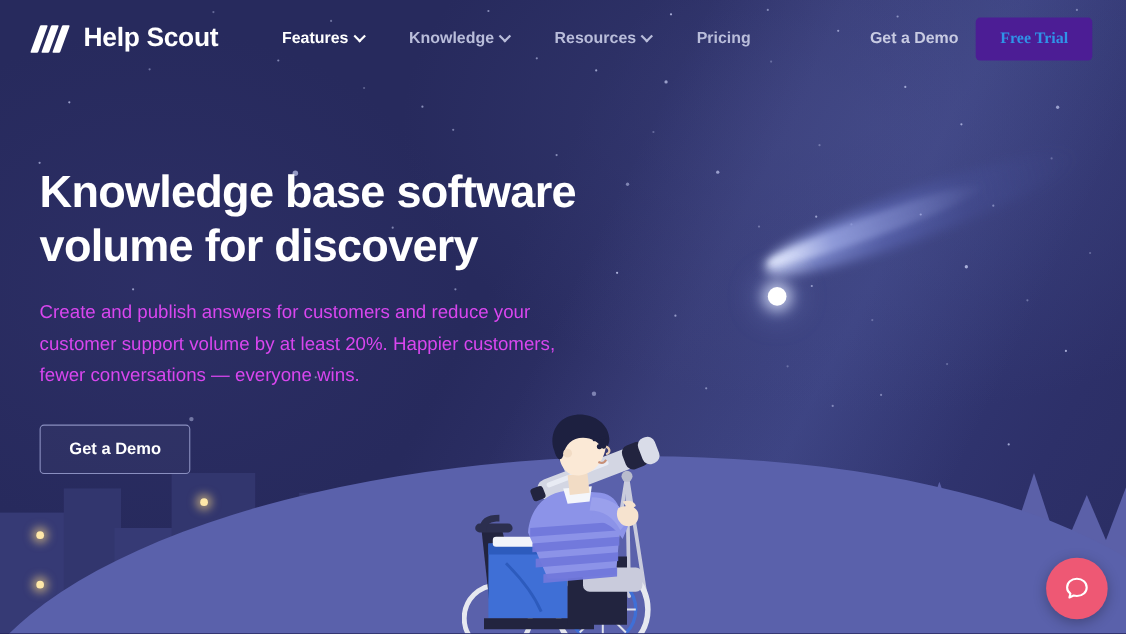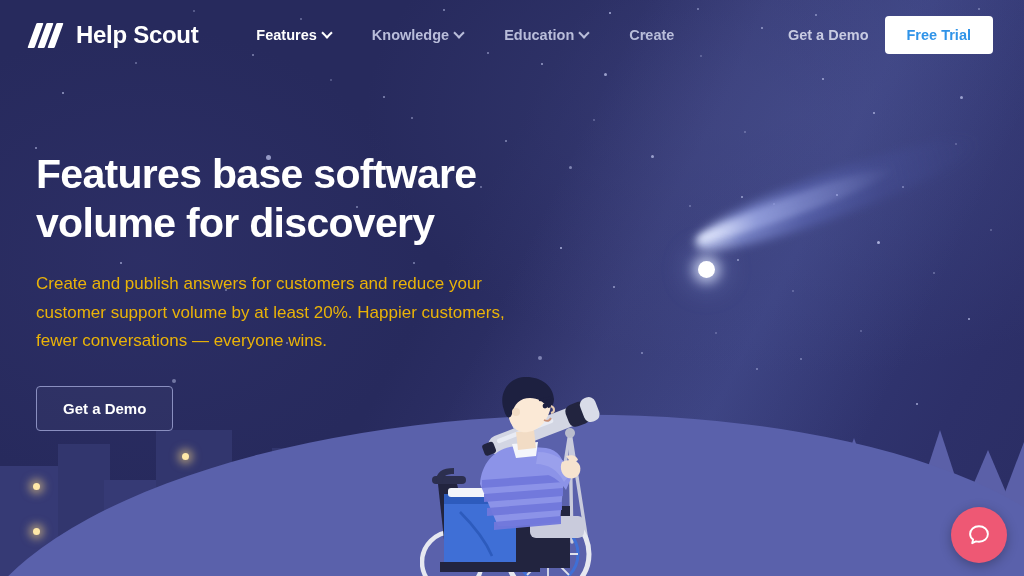--- a/index.html
+++ b/index.html
@@ -108,33 +108,33 @@
   .chev{ display:inline-block; width:9px; height:9px; position:relative; top:-2px; }
   .chev::before{
     content:""; position:absolute; left:0; top:0;
     width:6px; height:6px;
     border-right:2px solid currentColor; border-bottom:2px solid currentColor;
     transform:rotate(45deg);
   }
   .nav-right{ margin-left:auto; display:flex; align-items:center; gap:16px; }
   .nav-demo{ color:#c8cbe2; font-size:14.5px; font-weight:bold; cursor:pointer; }
   .nav-trial{
-    background:#ffffff; color:#2f93e8; font-size:14.5px; font-weight:bold;
+    background:#4c1d95; color:#2f93e8; font-size:14.5px; font-weight:bold;
     padding:11px 22px; border-radius:4px; cursor:pointer; border:none;
-    font-family:Liberation Sans, sans-serif;
+    font-family:Liberation Serif, serif;
   }
 
   
   .hero{ position:absolute; left:36px; top:150px; width:560px; z-index:30; }
   .hero h1{
     color:#ffffff; font-size:41px; line-height:1.2; font-weight:bold;
     letter-spacing:-.7px; margin-bottom:22px;
   }
   .hero p{
-    color:#eab308; font-size:17px; line-height:1.68; width:500px; margin-bottom:30px;
+    color:#d946ef; font-size:17px; line-height:1.68; width:500px; margin-bottom:30px;
   }
   .hero-btns{ display:flex; gap:22px; }
   .btn-primary{
     background:#3197ee; color:#fff; font-size:15px; font-weight:bold;
     padding:0 26px; height:45px; line-height:45px; border-radius:4px;
     border:none; cursor:pointer; font-family:inherit;
   }
   .btn-outline{
     background:rgba(255,255,255,.03); color:#fff; font-size:15px; font-weight:bold;
     padding:0 26px; height:45px; line-height:43px; border-radius:4px;
@@ -357,37 +357,37 @@
     <div class="nav-links">
       <div class="nav-link active">
         <span>Features</span>
         <span class="chev"></span>
       </div>
       <div class="nav-link">
         <span>Knowledge</span>
         <span class="chev"></span>
       </div>
       <div class="nav-link">
-        <span>Education</span>
+        <span>Resources</span>
         <span class="chev"></span>
       </div>
       <div class="nav-link">
-        <span>Create</span>
+        <span>Pricing</span>
       </div>
     </div>
 
     <div class="nav-right">
       <div class="nav-demo">Get a Demo</div>
       <button class="nav-trial">Free Trial</button>
     </div>
   </div>
 
   <div class="hero">
     <h1>
-      <span>Features base software</span><br>
+      <span>Knowledge base software</span><br>
       <span>volume for discovery</span>
     </h1>
     <p>Create and publish answers for customers and reduce your customer support volume by at least 20%. Happier customers, fewer conversations — everyone wins.</p>
     <div class="hero-btns">
       <button class="btn-outline">Get a Demo</button>
     </div>
   </div>
 
   <div class="chat">
     <svg width="26" height="26" viewBox="0 0 26 26">

